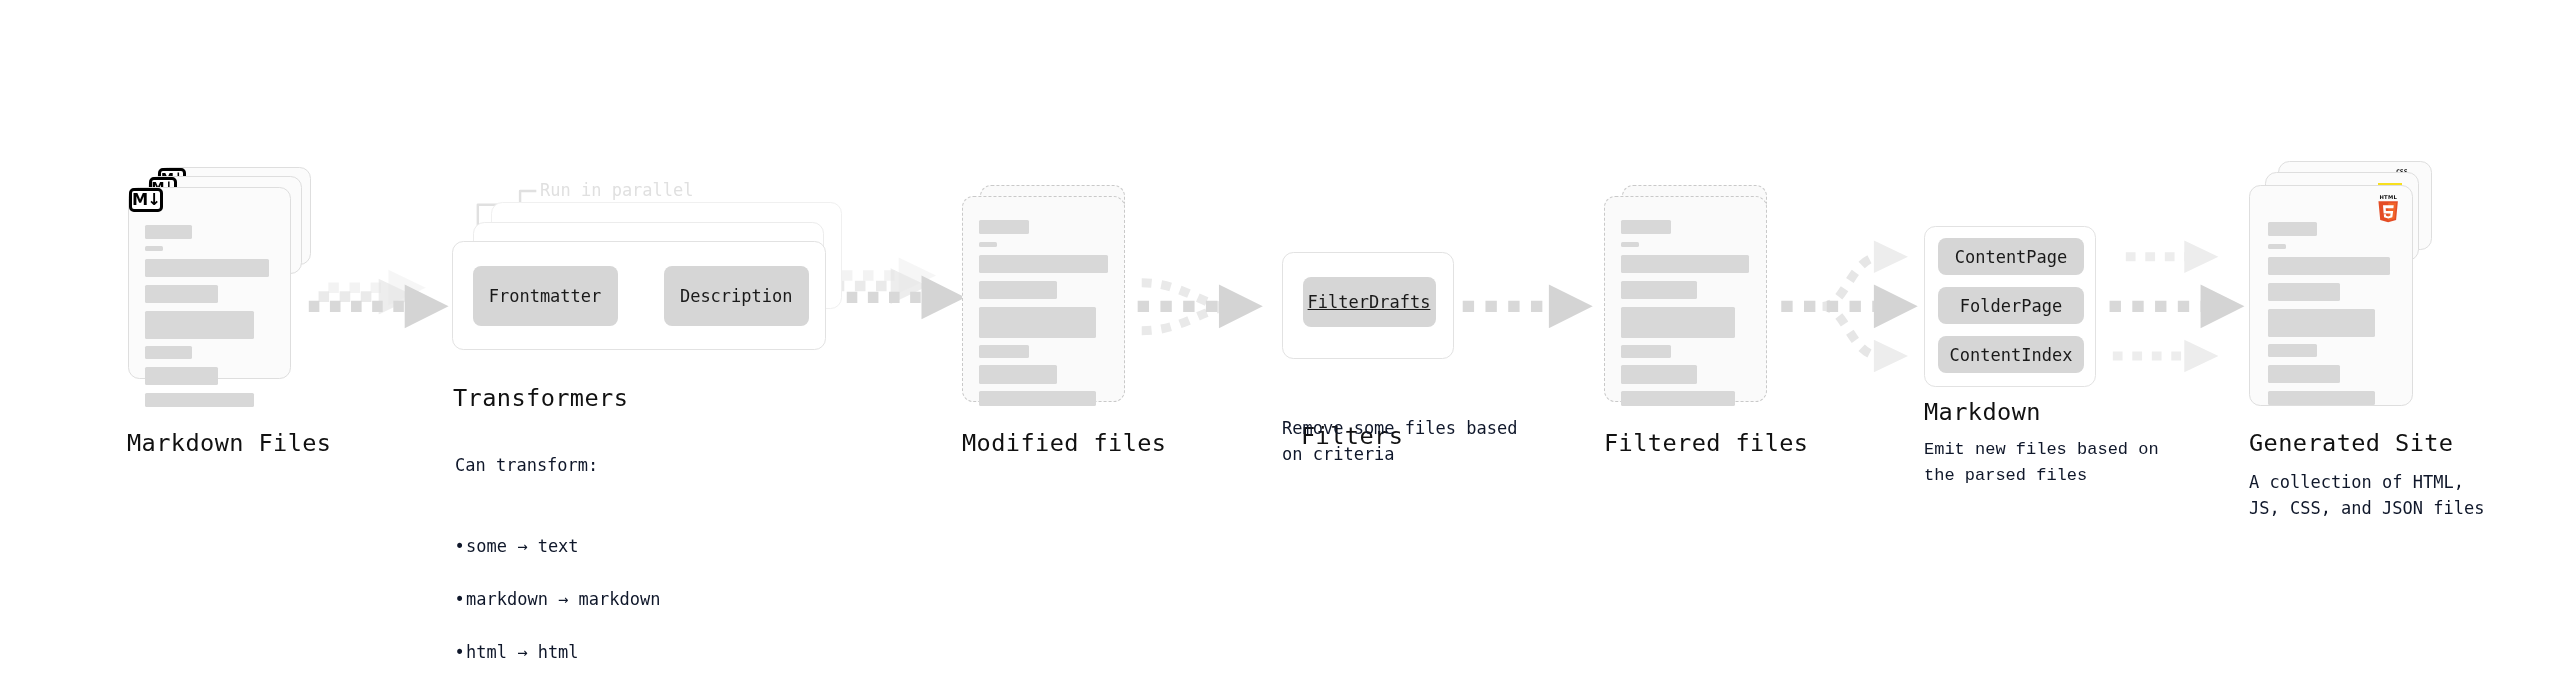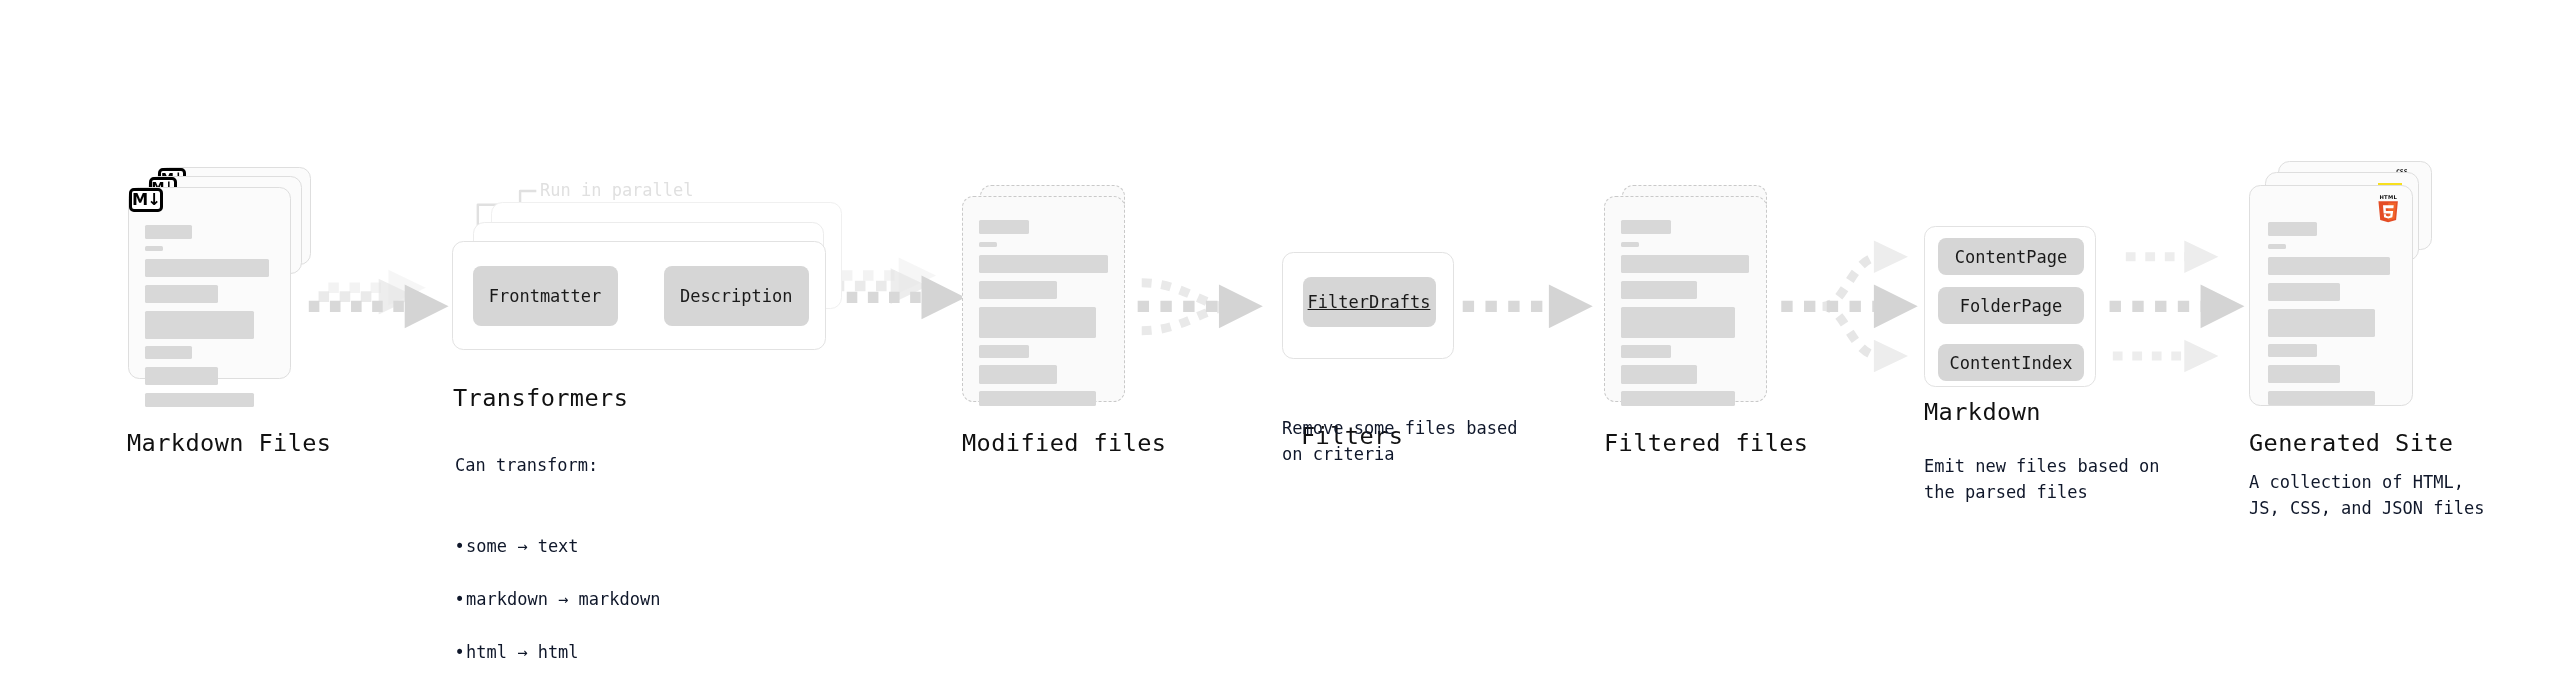--- a/index.html
+++ b/index.html
@@ -311,25 +311,25 @@
         <div class="bar" style="width:114px; height:14.6px;"></div>
       </div>
     </div>
   </div>
 
   <div class="caption-title" style="left:1604px; top:429px;">Filtered files</div>
 
   <div class="panel" style="left:1924px; top:226px; width:172px; height:161px;">
     <div class="chip" style="left:13px; top:11.4px; width:146px; height:37px;">ContentPage</div>
     <div class="chip" style="left:13px; top:60px; width:146px; height:37px;">FolderPage</div>
-    <div class="chip" style="left:13px; top:109px; width:146px; height:37px;margin-top:8px;">ContentIndex</div>
+    <div class="chip" style="left:13px; top:109px; width:146px; height:37px;">ContentIndex</div>
   </div>
 
   <div class="caption-title" style="left:1924px; top:398px;">Markdown</div>
-  <div class="caption-sub" style="left:1924px; top:454px;">Emit new files based on
+  <div class="caption-sub" style="left:1924px; top:437px;font-family:Liberation Mono, monospace;">Emit new files based on
 the parsed files</div>
 
   <div class="doc-stack" style="left:2249px; top:161px; width:195px; height:260px;">
 
     <div class="doc-sheet" style="left:29px; top:0px; width:154px; height:89px;">
       <svg style="position:absolute; right:19.5px; top:4.9px;" width="19.5" height="13" viewBox="0 0 24 16">
         <rect x="0" y="11" width="24" height="4" fill="#264de4"></rect>
         <text x="12" y="8" font-family="DejaVu Sans Mono, monospace" font-size="8" font-weight="bold" fill="#111" text-anchor="middle">CSS</text>
       </svg>
     </div>

